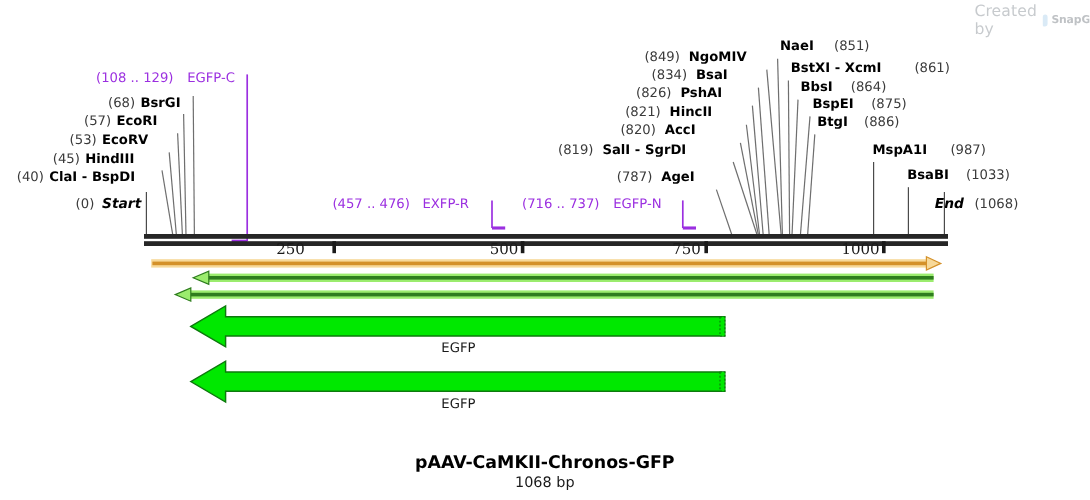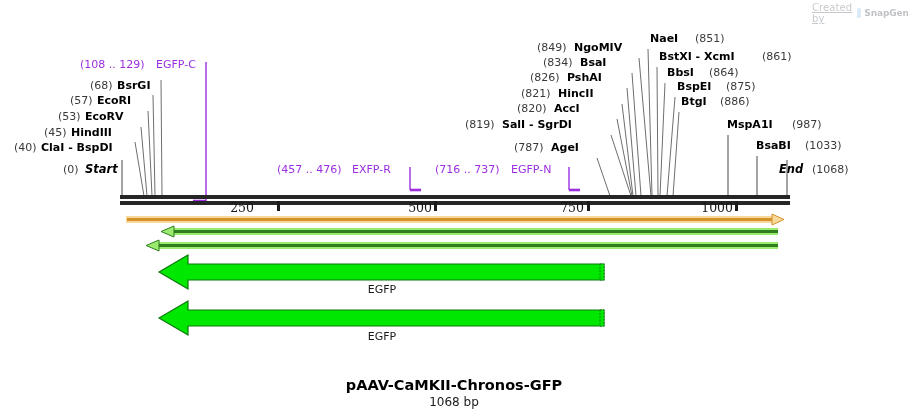--- a/index.html
+++ b/index.html
@@ -25,25 +25,24 @@
   .wm {
     position: absolute;
     top: 2px;
     left: 812px;
     display: flex;
     align-items: center;
     gap: 3px;
     opacity: 0.55;
   }
   .wm-text {
-    font-size: 10px;
+    font-size: 13px;
     color: #9aa0a6;
     font-family: "DejaVu Sans", "Liberation Sans", sans-serif;
     letter-spacing: 0.1px;
-    text-decoration: underline;
   }
   .wm-brand {
     font-size: 9px;
     color: #8b9096;
     font-weight: 600;
     font-family: "DejaVu Sans", "Liberation Sans", sans-serif;
     letter-spacing: -0.1px;
   }
   .wm-logo {
     width: 6px;

